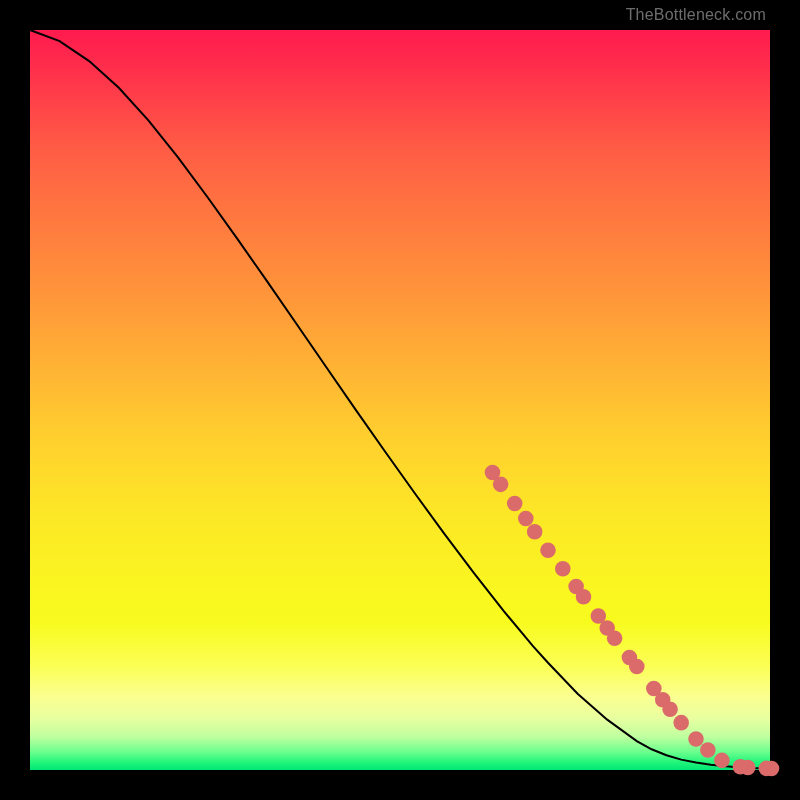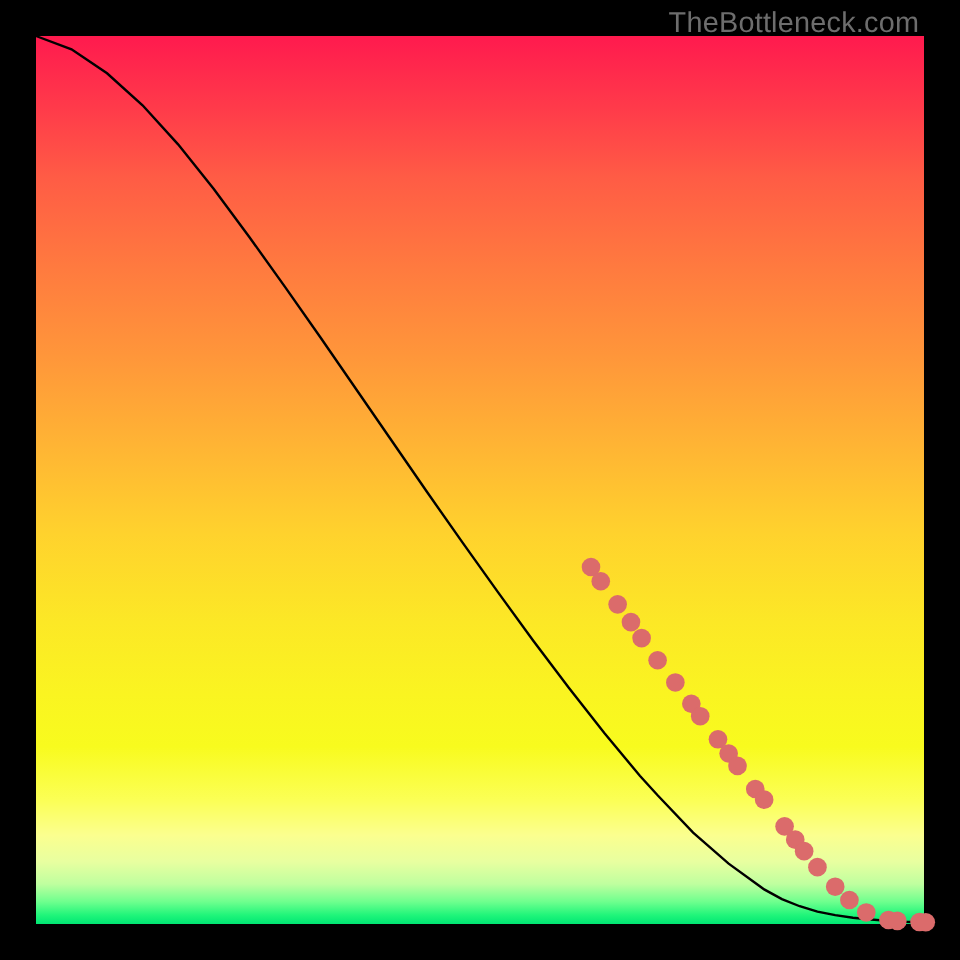--- a/index.html
+++ b/index.html
@@ -36,21 +36,21 @@
       #20f57a 99%,
       #00e673 100%
     );
   }
 
   .watermark {
     position: absolute;
     top: 6px;
     right: 34px;
     color: #6d6d6d;
-    font-size: 24px;
+    font-size: 16px;
     letter-spacing: 0.2px;
   }
 
   svg.curve {
     position: absolute;
     inset: 0;
     width: 740px;
     height: 740px;
     overflow: visible;
   }

